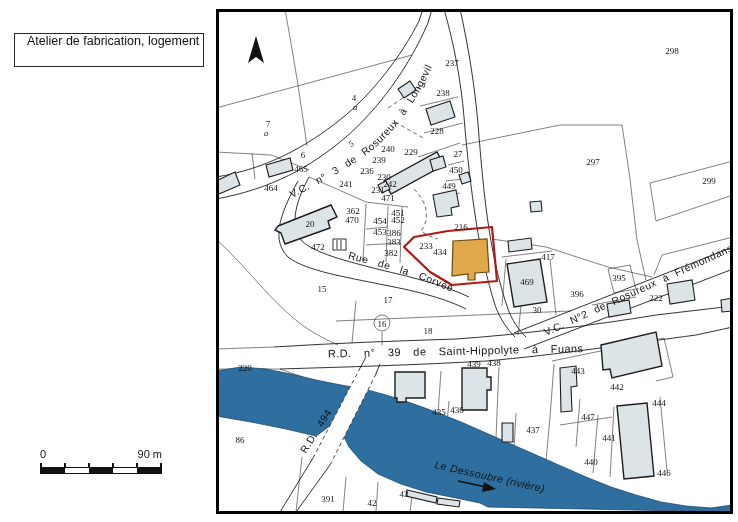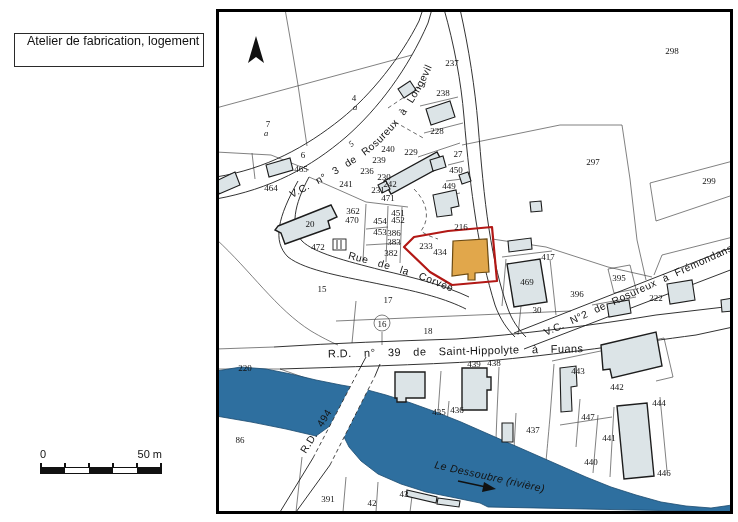--- a/index.html
+++ b/index.html
@@ -32,21 +32,21 @@
 
 <div class="page">
 
   <div class="title-box">
     <span>Atelier de fabrication, logement</span>
   </div>
 
   <div class="scalebar">
     <div class="labels">
       <span>0</span>
-      <span>50 m</span>
+      <span>90 m</span>
     </div>
     <div class="ticks">
       <i style="left:0"></i>
         <i style="left:24px"></i>
         <i style="left:48px"></i>
         <i style="left:72px"></i>
         <i style="left:96px"></i>
         <i style="left:120px"></i>
     </div>
     <div class="bar">

